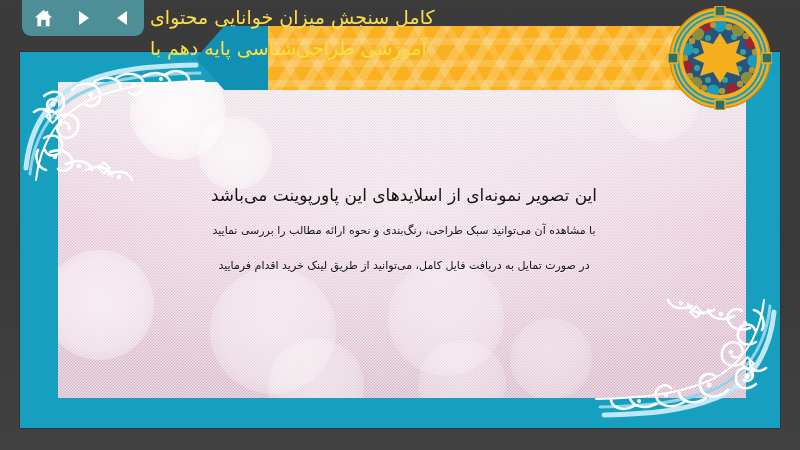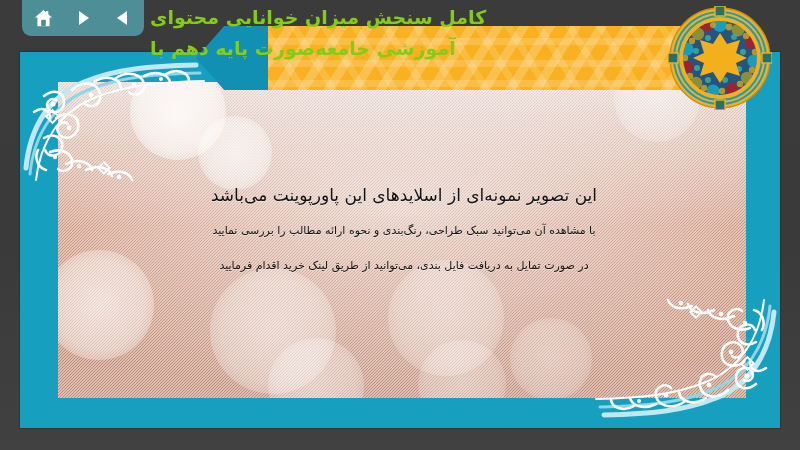--- a/index.html
+++ b/index.html
@@ -18,21 +18,21 @@
   }
 
   
   .frame{
     position:absolute;left:20px;top:52px;width:760px;height:376px;
     background:#179fc0;
     box-shadow:0 0 0 1px rgba(0,0,0,.18);
   }
   .frame-inner{
     position:absolute;left:38px;top:30px;right:34px;bottom:30px;
-    background:#c2410c;
+    background:#f9a8d4;
     overflow:hidden;
   }
   
   .texture{
     position:absolute;inset:0;
     background-image:
       linear-gradient(135deg,rgba(255,255,255,.55) 25%,transparent 25%,transparent 50%,rgba(255,255,255,.55) 50%,rgba(255,255,255,.55) 75%,transparent 75%),
       linear-gradient(45deg,rgba(150,150,150,.22) 25%,transparent 25%,transparent 50%,rgba(150,150,150,.22) 50%,rgba(150,150,150,.22) 75%,transparent 75%);
     background-size:3px 3px,3px 3px;
     opacity:.85;
@@ -97,25 +97,25 @@
 
   .title-wrap{
     position:absolute;left:150px;top:2px;width:520px;height:96px;
     display:flex;flex-direction:column;align-items:flex-end;justify-content:flex-start;
     overflow:hidden;
     direction:rtl;
     z-index:6;
     pointer-events:none;
   }
   .title-line{
-    color:#84cc16;
+    color:#fde047;
     font-size:19px;
     line-height:31px;
     white-space:nowrap;
-    font-weight:700;
+    font-weight:400;
     letter-spacing:.2px;
   }
 
   
   .medallion{
     position:absolute;left:668px;top:6px;width:104px;height:104px;z-index:7;
   }
   .medallion svg{display:block;}
 
   
@@ -155,21 +155,21 @@
         <div class="bk" style="left:210px;top:256px;width:96px;height:96px;opacity:.55;"></div>
         <div class="bk" style="left:330px;top:178px;width:116px;height:116px;opacity:.5;"></div>
         <div class="bk" style="left:360px;top:258px;width:88px;height:88px;opacity:.45;"></div>
         <div class="bk" style="left:452px;top:236px;width:82px;height:82px;opacity:.42;"></div>
         <div class="bk" style="left:556px;top:-26px;width:86px;height:86px;opacity:.5;"></div>
       </div>
 
       <div class="body-text">
         <div class="body-line l1">این تصویر نمونه‌ای از اسلایدهای این پاورپوینت می‌باشد</div>
         <div class="body-line">با مشاهده آن می‌توانید سبک طراحی، رنگ‌بندی و نحوه ارائه مطالب را بررسی نمایید</div>
-        <div class="body-line">در صورت تمایل به دریافت فایل بندی، می‌توانید از طریق لینک خرید اقدام فرمایید</div>
+        <div class="body-line">در صورت تمایل به دریافت فایل کامل، می‌توانید از طریق لینک خرید اقدام فرمایید</div>
       </div>
     </div>
 
     <div class="orn tl">
       <svg viewBox="0 0 190 150" width="190" height="150" aria-hidden="true">
         <g fill="none" stroke="#ffffff" stroke-width="2.6" stroke-linecap="round">
           <path d="M6,116 C10,74 30,44 64,30 C96,17 130,14 176,13" stroke="#bfe8f3" stroke-width="5"></path>
           <path d="M10,122 C14,82 34,52 68,38 C100,25 134,22 180,21" stroke="#8ed6e8" stroke-width="3"></path>
           <path d="M16,128 C20,90 40,60 74,46 C106,33 140,30 184,29" stroke="#ffffff" stroke-width="2"></path>
           <path d="M24,44 C34,36 44,40 44,50 C44,60 32,64 28,56 C25,50 31,45 36,48"></path>
@@ -267,21 +267,21 @@
   <div class="banner">
     <div class="chev"></div>
     <div class="chev2"></div>
     <div class="band" style="top:12px;"></div>
     <div class="band" style="top:34px;"></div>
     <div class="band" style="top:54px;"></div>
   </div>
 
   <div class="title-wrap">
     <div class="title-line">کامل سنجش میزان خوانایی محتوای</div>
-    <div class="title-line">آموزشی جامعه‌صورت پایه دهم با</div>
+    <div class="title-line">آموزشی طراحی‌شناسی پایه دهم با</div>
   </div>
 
   <div class="medallion">
     <svg width="104" height="104" viewBox="0 0 104 104" aria-hidden="true">
       <defs>
         <clipPath id="ring">
             <circle cx="52" cy="52" r="37"></circle>
           </clipPath>
       </defs>
       <circle cx="52" cy="52" r="50" fill="#f3b01c"></circle>

